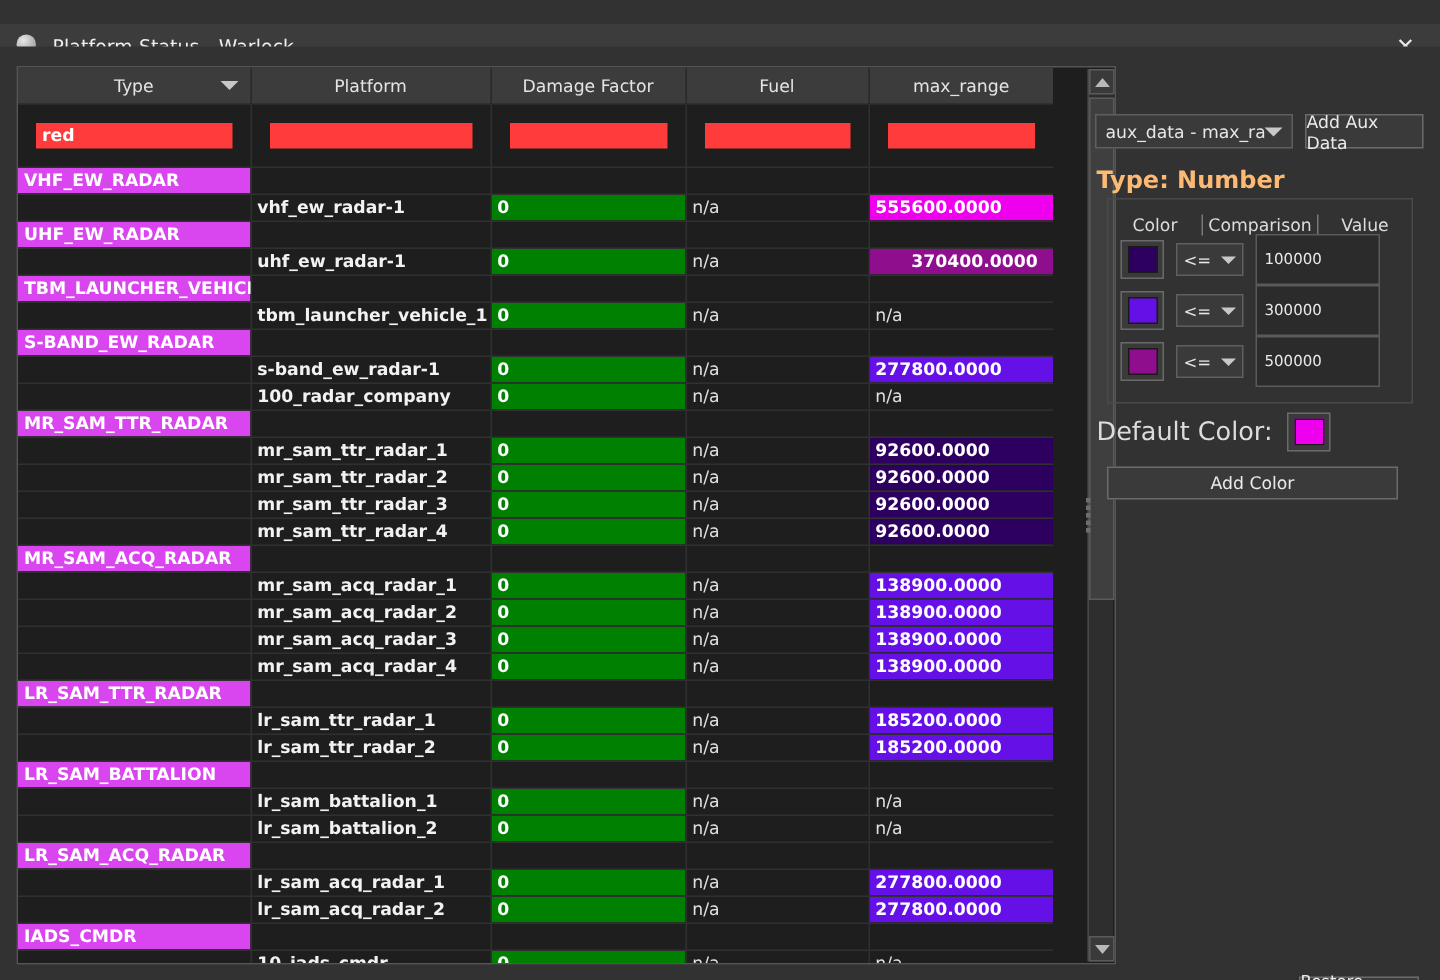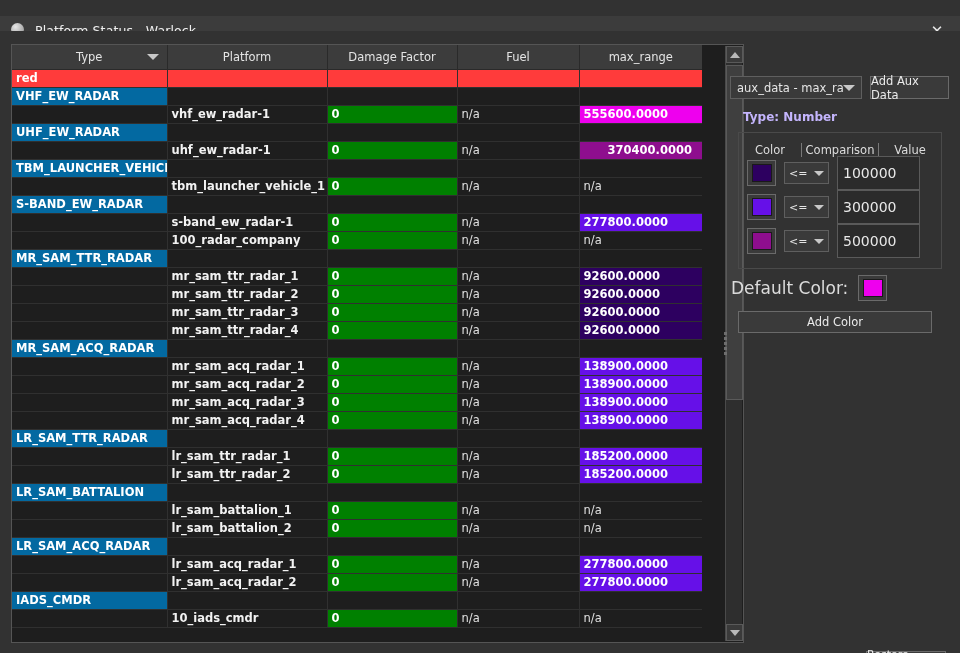--- a/index.html
+++ b/index.html
@@ -93,24 +93,24 @@
     overflow: hidden; white-space: nowrap;
     font-weight: bold;
     color: #ffffff;
   }
   td .plain {
     display: block; height: 17px; line-height: 17px;
     padding: 0 4px; font-weight: bold; color: #f2f2f2;
   }
   td .na { font-weight: normal; color: #e0e0e0; }
   tr.grouprow td { background: #1e1e1e; }
-  tr.redrow td { padding: 0; }
+  tr.redrow td { padding: 12px; }
   .redfill { display:block; height:17px; line-height:17px; padding:0 4px;
              background:#ff3b3b; color:#ffffff; font-weight:bold; }
-  .teal { background:#0369a1; }
+  .teal { background:#d946ef; }
   .green { background:#008000; }
 
   
   #vscroll {
     position: absolute; right: 1px; top: 1px; width: 17px; height: 595px;
     background: #2e2e2e; border-left: 1px solid #4a4a4a;
   }
   .sb-btn {
     position: absolute; left: 0; width: 17px; height: 17px;
     background: #3a3a3a; border: 1px solid #5a5a5a;
@@ -159,22 +159,22 @@
     border-top:6px solid #c8c8c8;
   }
   .btn {
     background: #3a3a3a; border: 1px solid #6a6a6a;
     color: #eaeaea; font-size: 11.5px;
     display: flex; align-items: center; justify-content: center;
   }
   #add-aux-btn { width: 79px; height: 23px; }
 
   #type-label {
-    position: absolute; left: 13px; top: 66px;
-    color: #c4b5fd; font-size: 12px; font-weight: bold;
+    position: absolute; left: 1px; top: 66px;
+    color: #fdba74; font-size: 16px; font-weight: bold;
   }
 
   #rules-box {
     position: absolute; left: 8px; top: 88px; width: 204px; height: 137px;
     border: 1px solid #4a4a4a;
   }
   #rules-head {
     position: absolute; left: 0; top: 8px; width: 204px; height: 18px;
     display: flex; align-items: center;
     color: #dcdcdc; font-size: 11.5px;
@@ -198,21 +198,21 @@
     color: #e6e6e6; font-size: 11px;
   }
   .cmp .ctext { flex: 1; }
   .cmp .carrow {
     width:0;height:0;border-left:5px solid transparent;border-right:5px solid transparent;
     border-top:5px solid #c8c8c8;
   }
   .valfield {
     width: 83px; height: 24px;
     background: #2b2b2b; border: 1px solid #5a5a5a;
-    color: #e8e8e8; font-size: 14px;
+    color: #e8e8e8; font-size: 10px;
     display: flex; align-items: center; padding: 16px 5px;
   }
   #default-row {
     position: absolute; left: 1px; top: 231px;
     display: flex; align-items: center; gap: 10px;
   }
   #default-row .dlabel { color: #dcdcdc; font-size: 17px; }
   #add-color-btn {
     position: absolute; left: 8px; top: 267px; width: 194px; height: 22px;
   }

